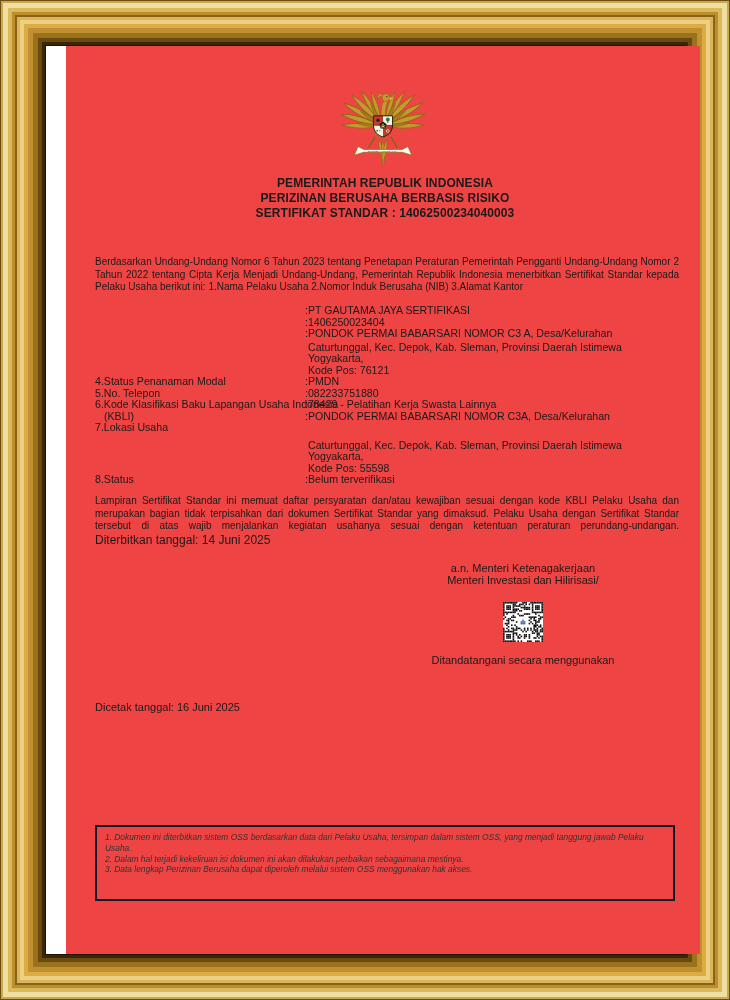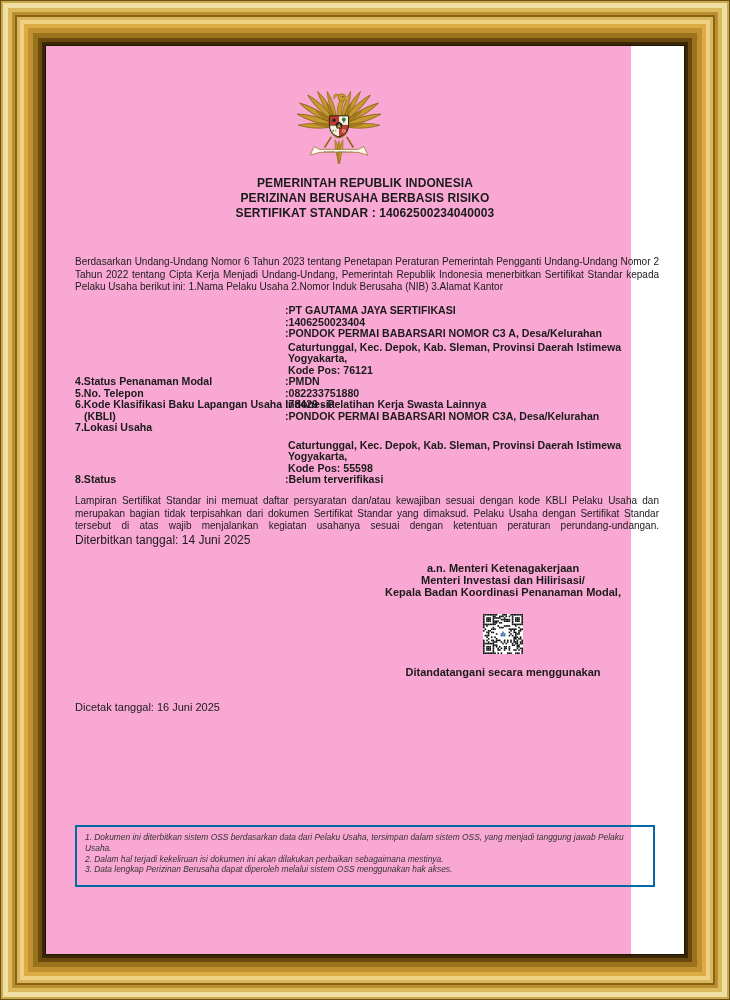--- a/index.html
+++ b/index.html
@@ -18,50 +18,50 @@
       inset 0 0 0 17px #8a6414,
       inset 0 0 0 20px #d9b55c,
       inset 0 0 0 24px #eed084,
       inset 0 0 0 28px #dcab44,
       inset 0 0 0 33px #c2912f,
       inset 0 0 0 38px #9a711c,
       inset 0 0 0 42px #6b4a10,
       inset 0 0 0 45px #3a270a,
       inset 0 0 0 46px #1f1403;
   }
-  .page { position:relative; width:585px; height:908px; background:#f9a8d4; }
+  .page { position:relative; width:634px; height:908px; background:#ef4444;margin-left:20px; }
 
   .emblem { position:absolute; top:37px; left:50%; transform:translateX(-50%); width:96px; height:81px; }
 
   .header { position:absolute; top:130px; left:0; width:638px; text-align:center;
             font-weight:bold; font-size:12px; line-height:15px; letter-spacing:.1px; }
 
   .para { position:absolute; left:29px; width:584px; font-size:10px; line-height:12.6px;
           text-align:justify; }
   .para1 { top:210px; }
   .para2 { top:449px; text-align-last:justify; }
   .issued { position:absolute; left:29px; top:487px; font-size:12px; }
 
-  .fields { position:absolute; left:29px; top:259px; width:600px; font-size:10.6px;font-weight:bold; }
+  .fields { position:absolute; left:29px; top:259px; width:600px; font-size:10.6px; }
   .frow { display:flex; line-height:11.5px; white-space:nowrap; }
   .flabel { width:210px; flex:0 0 210px; }
   .flabel.ind2 { padding-left:9px; }
   .fvalue.ind { padding-left:3px; }
   .frow:nth-child(4) { margin-top:2px; }
   .frow:nth-child(12) { margin-top:6px; }
 
   .signature { position:absolute; top:516px; left:297px; width:320px; text-align:center;
-               font-weight:bold; font-size:11px; line-height:12px; }
+               font-weight:normal; font-size:11px; line-height:12px; }
   .qr { width:40px; height:40px; margin:16px auto 0; }
   .esign { margin-top:12px; }
 
   .printed { position:absolute; top:655px; left:29px; font-size:11px; }
 
   .footnotes { position:absolute; top:779px; left:29px; width:580px;
-               border:2px solid #0369a1; padding:5px 8px 10px;
+               border:2px solid #0f172a; padding:5px 8px 24px;
                font-style:italic; font-size:8.4px; line-height:10.8px; color:#333; }
 </style>
 </head>
 <body>
 
 <div class="frame">
   <div class="page">
 
     <svg class="emblem" viewBox="0 0 100 84">
       <defs>
@@ -184,21 +184,20 @@
           <span class="fvalue">:Belum terverifikasi</span>
         </div>
       </div>
 
     <div class="para para2">Lampiran Sertifikat Standar ini memuat daftar persyaratan dan/atau kewajiban sesuai dengan kode KBLI Pelaku Usaha dan merupakan bagian tidak terpisahkan dari dokumen Sertifikat Standar yang dimaksud. Pelaku Usaha dengan Sertifikat Standar tersebut di atas wajib menjalankan kegiatan usahanya sesuai dengan ketentuan peraturan perundang-undangan.</div>
     <div class="issued">Diterbitkan tanggal: 14 Juni 2025</div>
 
     <div class="signature">
       <div>a.n. Menteri Ketenagakerjaan</div>
       <div>Menteri Investasi dan Hilirisasi/</div>
-      <div>Kepala Badan Koordinasi Penanaman Modal,</div>
       <div class="qr"><svg xmlns="http://www.w3.org/2000/svg" width="40" height="40">
             <rect width="40" height="40" fill="#fff"></rect>
             <rect x="0.00" y="0.00" width="1.60" height="1.60" fill="#111"></rect>
             <rect x="1.60" y="0.00" width="1.60" height="1.60" fill="#111"></rect>
             <rect x="3.20" y="0.00" width="1.60" height="1.60" fill="#111"></rect>
             <rect x="4.80" y="0.00" width="1.60" height="1.60" fill="#111"></rect>
             <rect x="6.40" y="0.00" width="1.60" height="1.60" fill="#111"></rect>
             <rect x="8.00" y="0.00" width="1.60" height="1.60" fill="#111"></rect>
             <rect x="9.60" y="0.00" width="1.60" height="1.60" fill="#111"></rect>
             <rect x="11.20" y="0.00" width="1.60" height="1.60" fill="#111"></rect>

